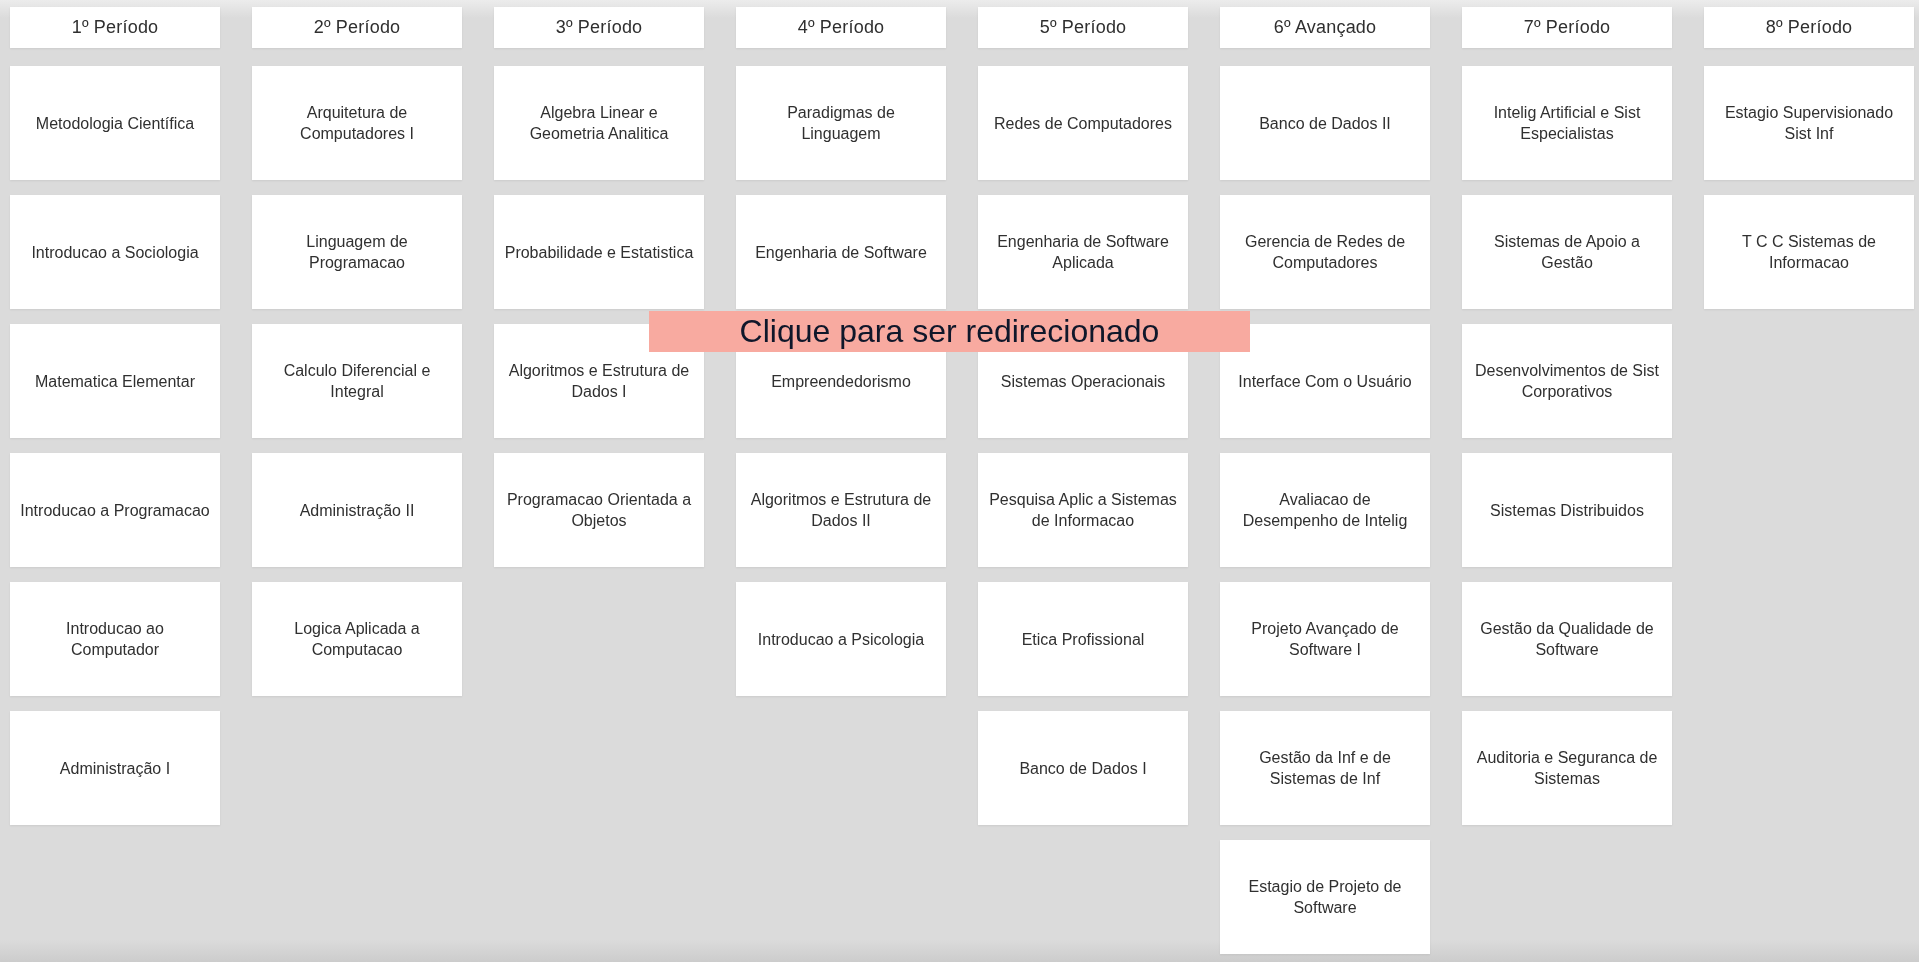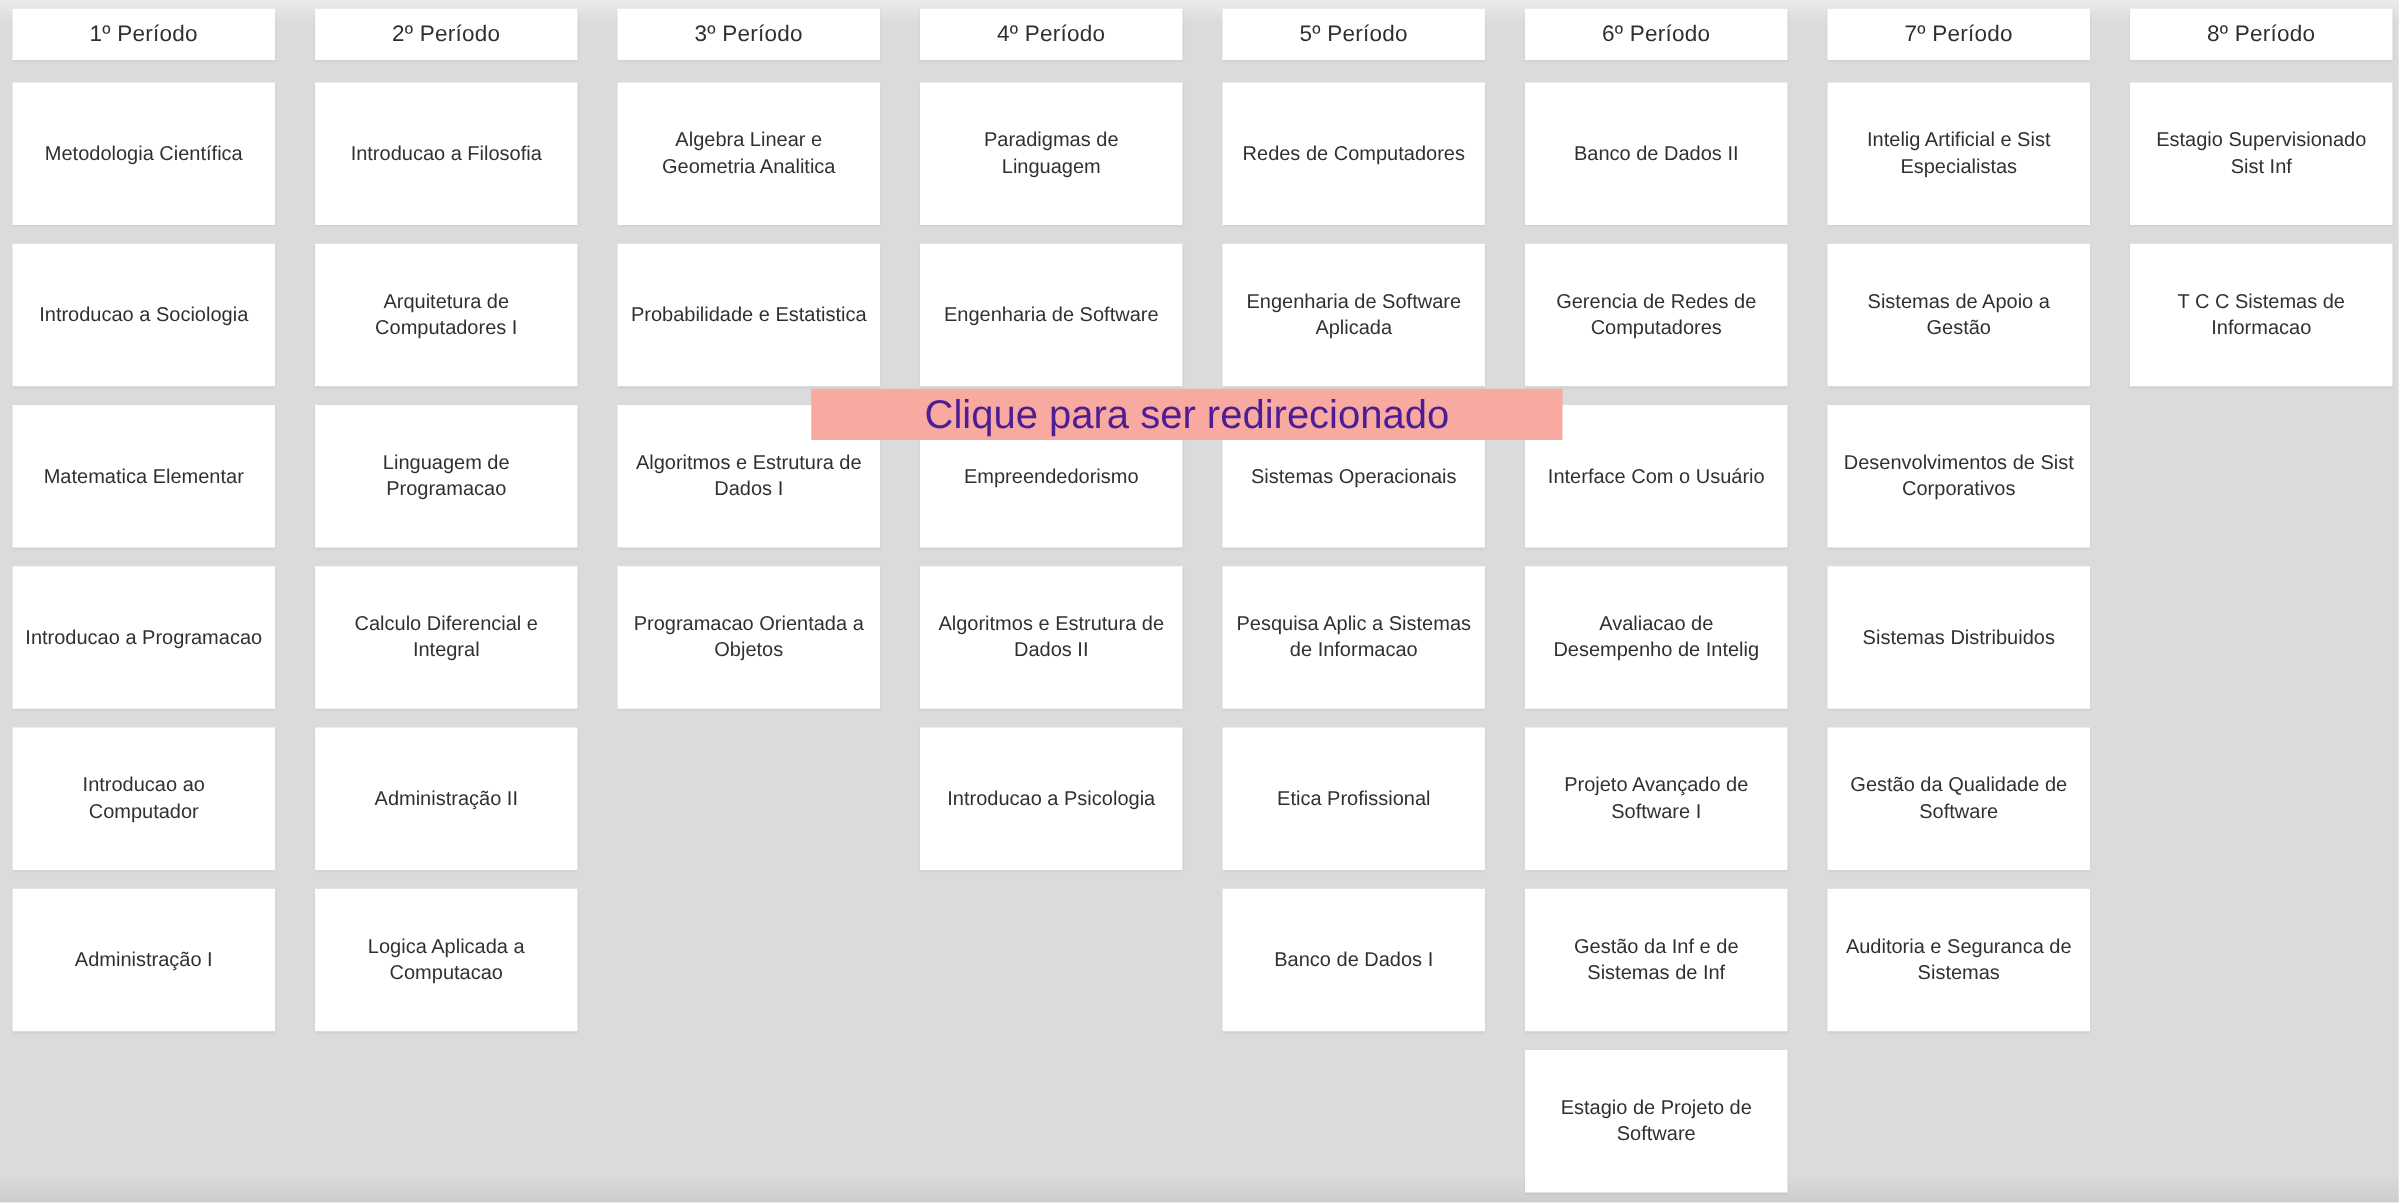--- a/index.html
+++ b/index.html
@@ -54,21 +54,21 @@
     color:#303030;
     padding:0 10px;
     box-sizing:border-box;
     cursor:pointer;
   }
   .banner{
     position:absolute;
     left:649px;top:311px;
     width:601px;height:41px;
     background:#f8aaa0;
-    color:#4c1d95;
+    color:#0f172a;
     font-size:32px;
     line-height:41px;
     text-align:center;
     white-space:nowrap;
     cursor:pointer;
     z-index:10;
   }
 </style>
 </head>
 <body>
@@ -87,21 +87,20 @@
         <div class="card">Introducao ao Computador</div>
         <div class="card">Administração I</div>
       </div>
   </section>
 
   <section class="column">
     <header class="period-header">
       <span class="period-label">2º Período</span>
     </header>
     <div class="cards">
-        <div class="card">Introducao a Filosofia</div>
         <div class="card">Arquitetura de Computadores I</div>
         <div class="card">Linguagem de Programacao</div>
         <div class="card">Calculo Diferencial e Integral</div>
         <div class="card">Administração II</div>
         <div class="card">Logica Aplicada a Computacao</div>
       </div>
   </section>
 
   <section class="column">
     <header class="period-header">
@@ -137,21 +136,21 @@
         <div class="card">Engenharia de Software Aplicada</div>
         <div class="card">Sistemas Operacionais</div>
         <div class="card">Pesquisa Aplic a Sistemas de Informacao</div>
         <div class="card">Etica Profissional</div>
         <div class="card">Banco de Dados I</div>
       </div>
   </section>
 
   <section class="column">
     <header class="period-header">
-      <span class="period-label">6º Período</span>
+      <span class="period-label">6º Avançado</span>
     </header>
     <div class="cards">
         <div class="card">Banco de Dados II</div>
         <div class="card">Gerencia de Redes de Computadores</div>
         <div class="card">Interface Com o Usuário</div>
         <div class="card">Avaliacao de Desempenho de Intelig</div>
         <div class="card">Projeto Avançado de Software I</div>
         <div class="card">Gestão da Inf e de Sistemas de Inf</div>
         <div class="card">Estagio de Projeto de Software</div>
       </div>

